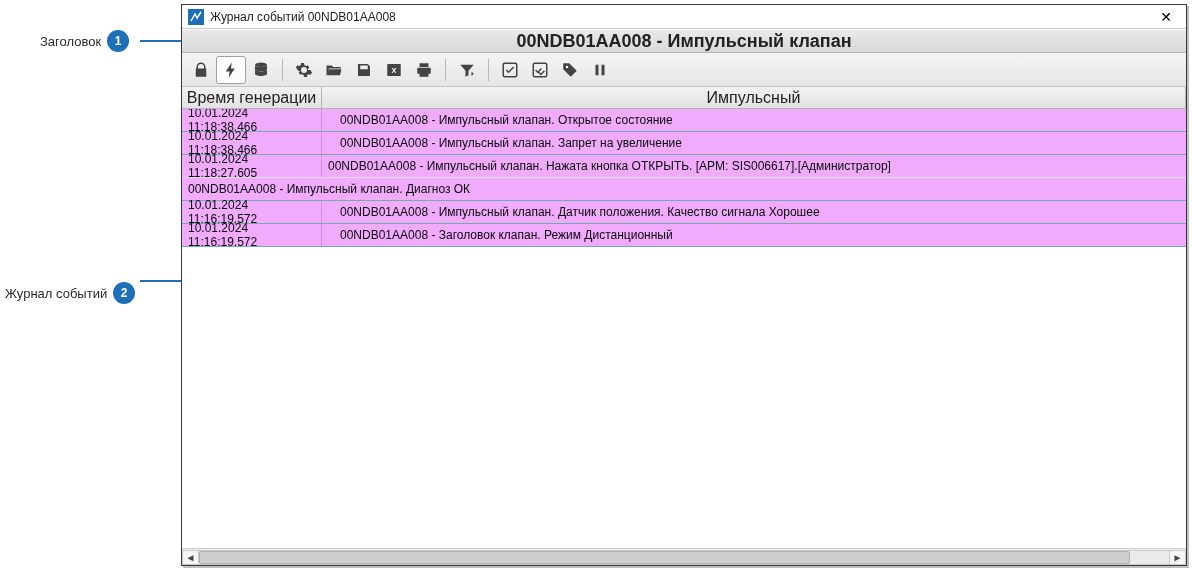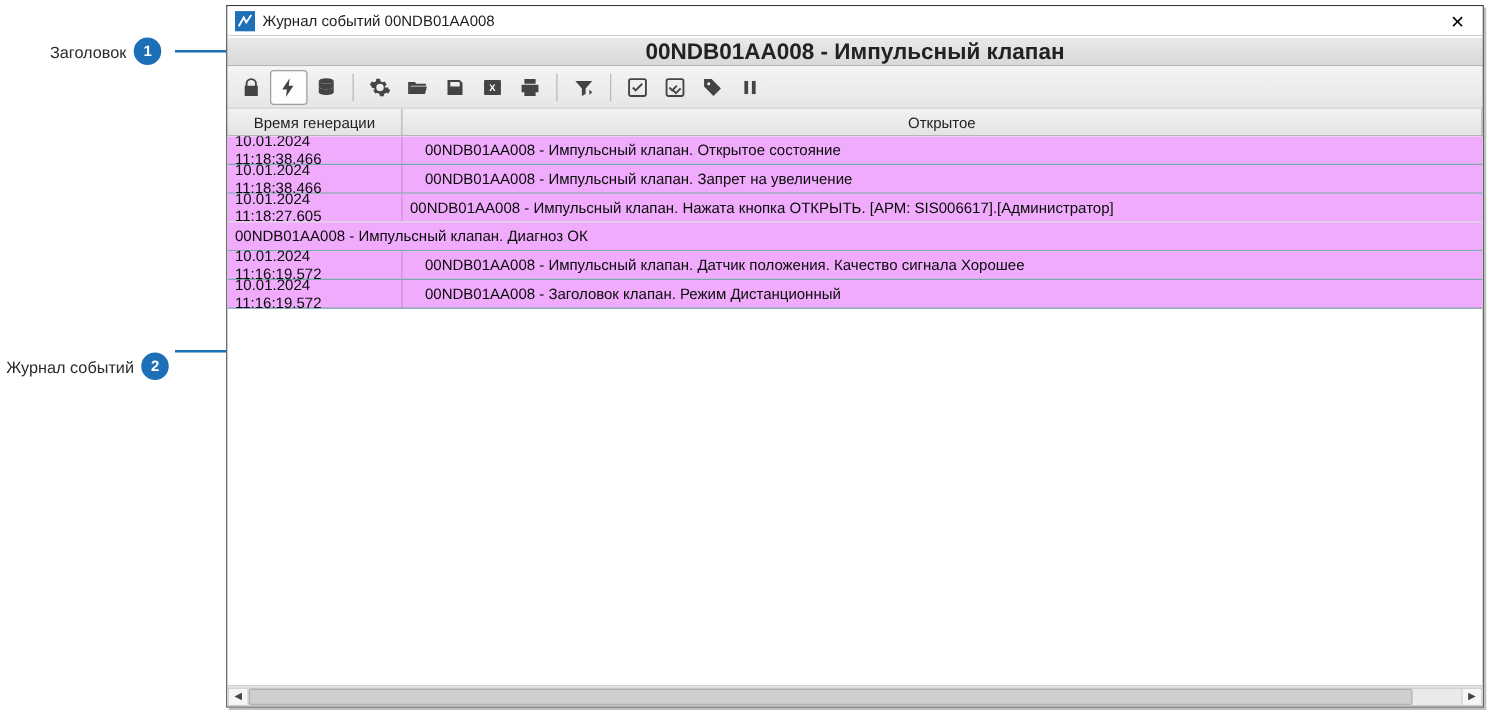--- a/index.html
+++ b/index.html
@@ -113,21 +113,21 @@
     width: 1px; height: 22px;
     background: #b8b8b8;
     margin: 0 6px;
   }
   .toolbar svg { width: 18px; height: 18px; }
   .th-row {
     height: 22px;
     background: linear-gradient(#f2f2f2,#e3e3e3);
     border-bottom: 1px solid #b5b5b5;
     display: flex;
-    font-size: 12px;
+    font-size: 16px;
     color: #222;
   }
   .th-row .th {
     display: flex; align-items: center; justify-content: center;
     border-right: 1px solid #b5b5b5;
     padding: 0 4px;
   }
   .th-time { width: 140px; flex: 0 0 140px; }
   .th-msg  { flex: 1; }
   .rows {
@@ -286,21 +286,21 @@
       <span class="btn">
         <svg viewBox="0 0 24 24">
             <rect x="6" y="5" width="4" height="14" fill="#444"></rect>
             <rect x="14" y="5" width="4" height="14" fill="#444"></rect>
           </svg>
       </span>
     </div>
 
     <div class="th-row">
       <div class="th th-time">Время генерации</div>
-      <div class="th th-msg">Открытое</div>
+      <div class="th th-msg">Импульсный</div>
     </div>
 
     <div class="rows" id="rows-container">
         <div class="row hl">
           <div class="cell c-time">10.01.2024 11:18:38.466</div>
           <div class="cell c-msg">00NDB01AA008 - Импульсный клапан. Открытое состояние</div>
         </div>
         <div class="row hl">
           <div class="cell c-time">10.01.2024 11:18:38.466</div>
           <div class="cell c-msg">00NDB01AA008 - Импульсный клапан. Запрет на увеличение</div>

